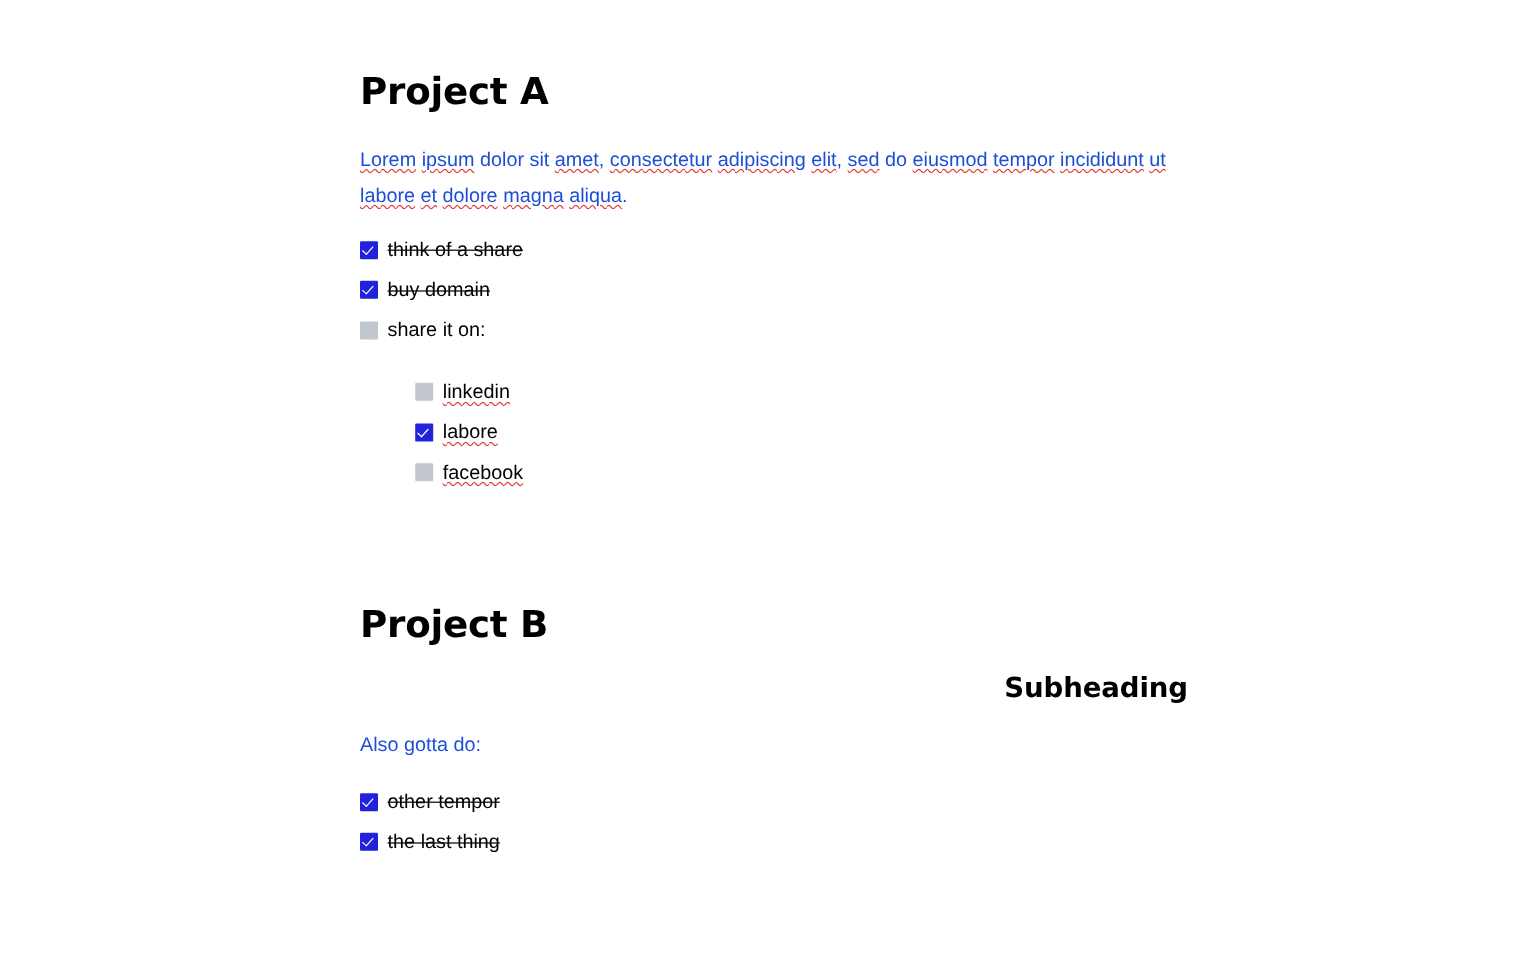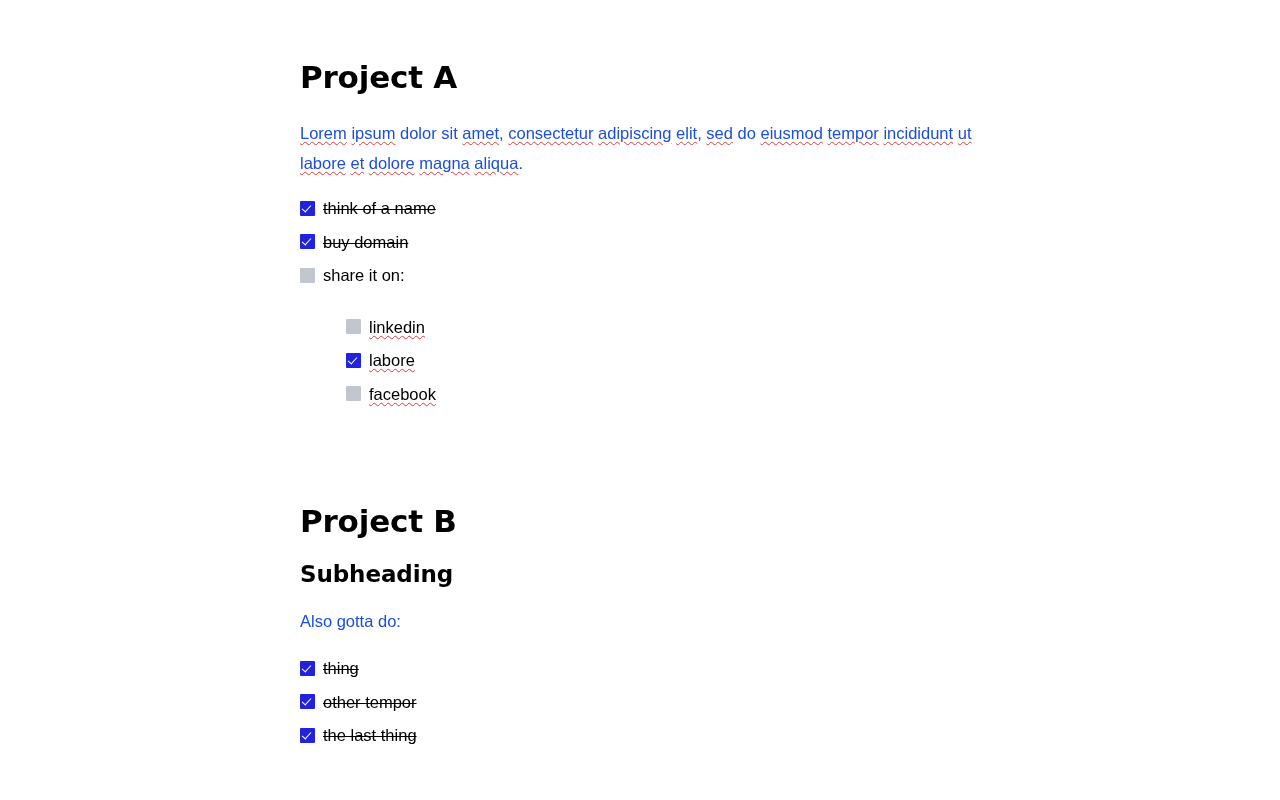--- a/index.html
+++ b/index.html
@@ -45,20 +45,21 @@
 
   h2.sub-title {
     font-family: "DejaVu Sans", "Liberation Sans", sans-serif;
     font-size: 23px;
     font-weight: 700;
     line-height: 1.15;
     letter-spacing: -0.1px;
     margin: 0;
     padding: 0;
     color: #000;
+    text-align: right;
   }
 
   
   p.body-text {
     font-family: "Liberation Sans", "DejaVu Sans", sans-serif;
     font-size: 16.5px;
     line-height: 30px;
     margin: 0;
     padding: 0;
     color: #1d4ed8;
@@ -152,21 +153,21 @@
 
       <div style="height:22px;"></div>
 
       <p class="body-text" id="para-project-a"><span class="sp">Lorem</span> <span class="sp">ipsum</span> dolor sit <span class="sp">amet</span>, <span class="sp">consectetur</span> <span class="sp">adipiscing</span> <span class="sp">elit</span>, <span class="sp">sed</span> do <span class="sp">eiusmod</span> <span class="sp">tempor</span> <span class="sp">incididunt</span> <span class="sp">ut</span> <span class="sp">labore</span> <span class="sp">et</span> <span class="sp">dolore</span> <span class="sp">magna</span> <span class="sp">aliqua</span>.</p>
 
       <div style="height:14px;"></div>
 
       <ul class="todo" id="todos-a">
           <li class="todo-item">
             <span class="cbox on"></span>
-            <span class="todo-label done">think of a name</span>
+            <span class="todo-label done">think of a share</span>
           </li>
           <li class="todo-item">
             <span class="cbox on"></span>
             <span class="todo-label done">buy domain</span>
           </li>
           <li class="todo-item">
             <span class="cbox off"></span>
             <span class="todo-label">share it on:</span>
           </li>
           <li style="list-style: none;">
@@ -197,24 +198,20 @@
 
       <div style="height:18px;"></div>
 
       <p class="body-text">Also gotta do:</p>
 
       <div style="height:16px;"></div>
 
       <ul class="todo" id="todos-b">
           <li class="todo-item">
             <span class="cbox on"></span>
-            <span class="todo-label done">thing</span>
-          </li>
-          <li class="todo-item">
-            <span class="cbox on"></span>
             <span class="todo-label done">other tempor</span>
           </li>
           <li class="todo-item">
             <span class="cbox on"></span>
             <span class="todo-label done">the last thing</span>
           </li>
         </ul>
     </div>
 
   </div>

